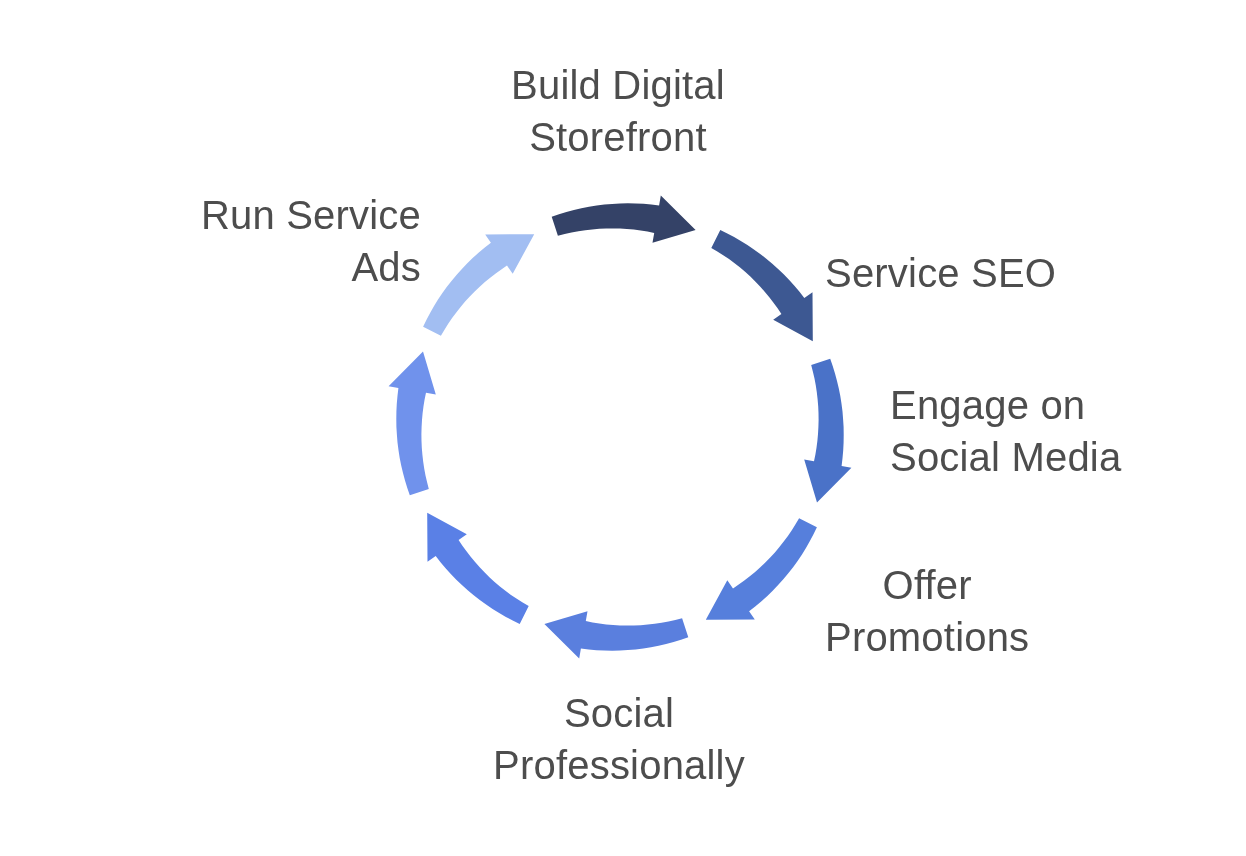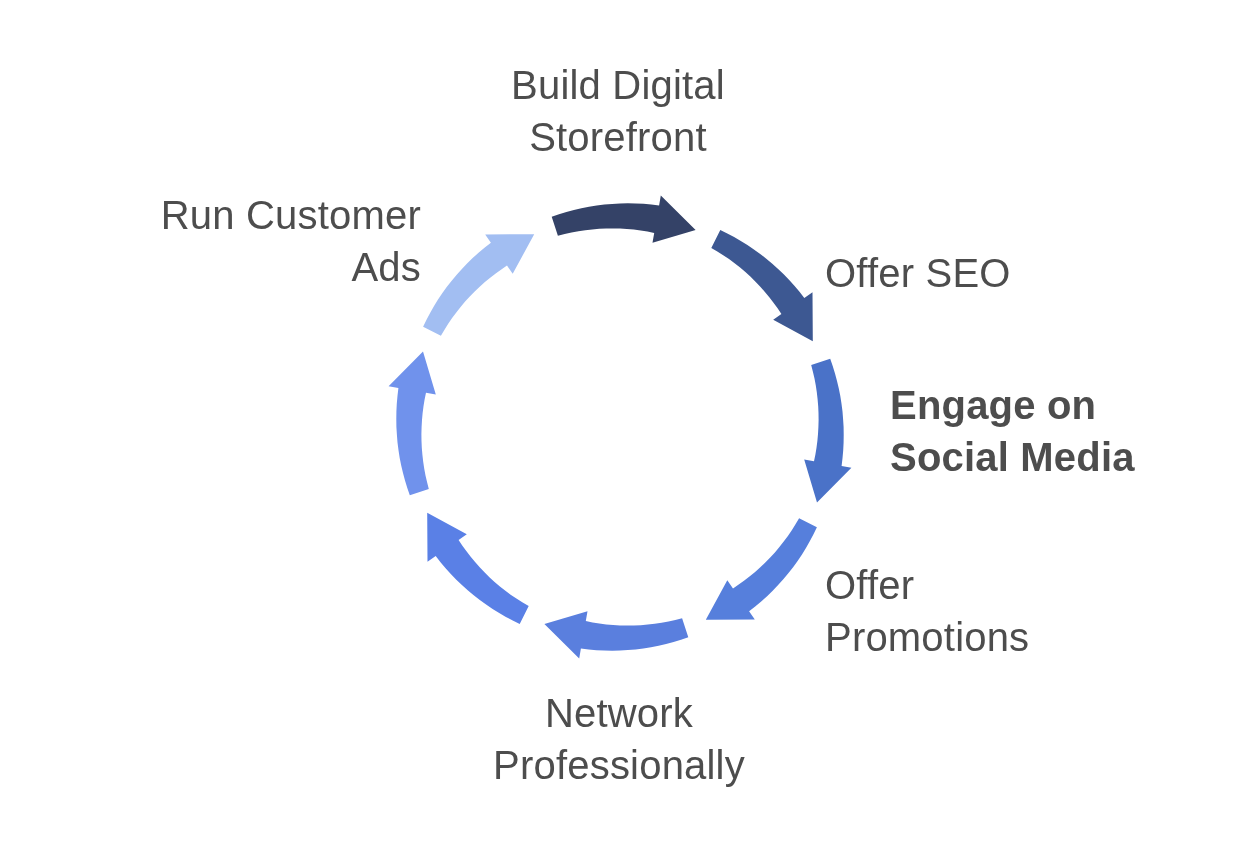--- a/index.html
+++ b/index.html
@@ -13,22 +13,22 @@
   .arrow-layer{position:absolute;left:0;top:0;width:1246px;height:856px;}
   .lbl{
     position:absolute;
     font-size:40px;
     line-height:52px;
     white-space:pre-line;
     letter-spacing:0.2px;
   }
   .lbl-0{left:468px;top:59px;width:300px;text-align:center;}
   .lbl-1{left:825px;top:247px;text-align:left;}
-  .lbl-2{left:890px;top:379px;text-align:left;font-weight:bold;}
-  .lbl-3{left:825px;top:559px;text-align:left;}
+  .lbl-2{left:890px;top:379px;text-align:left;}
+  .lbl-3{left:825px;top:559px;text-align:center;}
   .lbl-4{left:419px;top:687px;width:400px;text-align:center;}
   .lbl-5{right:826px;top:559px;text-align:right;}
   .lbl-6{right:891px;top:379px;text-align:right;}
   .lbl-7{right:825px;top:189px;text-align:right;}
 </style>
 </head>
 <body>
 
 <div class="stage" style="background: rgb(255, 255, 255); color: rgb(77, 77, 77);">
   <svg class="arrow-layer" viewBox="0 0 1246 856" xmlns="http://www.w3.org/2000/svg">
@@ -37,22 +37,22 @@
       <path d="M830.2,358.7L832.7,366.0L835.0,373.4L837.0,380.9L838.8,388.4L840.3,396.0L841.5,403.7L842.5,411.4L843.1,419.2L843.6,427.0L843.7,434.8L843.6,442.6L843.2,450.5L842.5,458.3L841.6,466.1L851.4,467.8L817.0,502.6L804.2,459.5L814.0,461.2L815.4,454.5L816.5,447.7L817.4,440.8L818.0,433.9L818.4,427.0L818.6,420.1L818.5,413.1L818.2,406.2L817.6,399.2L816.8,392.3L815.8,385.4L814.5,378.5L812.9,371.7L811.2,364.9Z" fill="#4a72c8"></path>
       <path d="M816.9,527.3L813.5,534.3L809.9,541.1L806.1,547.8L802.0,554.4L797.6,560.9L793.1,567.2L788.3,573.3L783.3,579.3L778.1,585.1L772.7,590.7L767.1,596.2L761.2,601.4L755.2,606.5L749.1,611.3L754.8,619.5L705.8,619.8L727.3,580.2L733.0,588.4L738.7,584.6L744.3,580.5L749.8,576.3L755.1,571.9L760.3,567.3L765.3,562.5L770.2,557.6L774.9,552.4L779.4,547.1L783.7,541.6L787.9,536.0L791.8,530.2L795.5,524.3L799.1,518.3Z" fill="#567fdc"></path>
       <path d="M688.3,637.2L681.0,639.7L673.6,642.0L666.1,644.0L658.6,645.8L651.0,647.3L643.3,648.5L635.6,649.5L627.8,650.1L620.0,650.6L612.2,650.7L604.4,650.6L596.5,650.2L588.7,649.5L580.9,648.6L579.2,658.4L544.4,624.0L587.5,611.2L585.8,621.0L592.5,622.4L599.3,623.5L606.2,624.4L613.1,625.0L620.0,625.4L626.9,625.6L633.9,625.5L640.8,625.2L647.8,624.6L654.7,623.8L661.6,622.8L668.5,621.5L675.3,619.9L682.1,618.2Z" fill="#5a7fde"></path>
       <path d="M519.7,623.9L512.7,620.5L505.9,616.9L499.2,613.1L492.6,609.0L486.1,604.6L479.8,600.1L473.7,595.3L467.7,590.3L461.9,585.1L456.3,579.7L450.8,574.1L445.6,568.2L440.5,562.2L435.7,556.1L427.5,561.8L427.2,512.8L466.8,534.3L458.6,540.0L462.4,545.7L466.5,551.3L470.7,556.8L475.1,562.1L479.7,567.3L484.5,572.3L489.4,577.2L494.6,581.9L499.9,586.4L505.4,590.7L511.0,594.9L516.8,598.8L522.7,602.5L528.7,606.1Z" fill="#5a80e6"></path>
       <path d="M409.8,495.3L407.3,488.0L405.0,480.6L403.0,473.1L401.2,465.6L399.7,458.0L398.5,450.3L397.5,442.6L396.9,434.8L396.4,427.0L396.3,419.2L396.4,411.4L396.8,403.5L397.5,395.7L398.4,387.9L388.6,386.2L423.0,351.4L435.8,394.5L426.0,392.8L424.6,399.5L423.5,406.3L422.6,413.2L422.0,420.1L421.6,427.0L421.4,433.9L421.5,440.9L421.8,447.8L422.4,454.8L423.2,461.7L424.2,468.6L425.5,475.5L427.1,482.3L428.8,489.1Z" fill="#7092ec"></path>
       <path d="M423.1,326.7L426.5,319.7L430.1,312.9L433.9,306.2L438.0,299.6L442.4,293.1L446.9,286.8L451.7,280.7L456.7,274.7L461.9,268.9L467.3,263.3L472.9,257.8L478.8,252.6L484.8,247.5L490.9,242.7L485.2,234.5L534.2,234.2L512.7,273.8L507.0,265.6L501.3,269.4L495.7,273.5L490.2,277.7L484.9,282.1L479.7,286.7L474.7,291.5L469.8,296.4L465.1,301.6L460.6,306.9L456.3,312.4L452.1,318.0L448.2,323.8L444.5,329.7L440.9,335.7Z" fill="#a2bef2"></path>
     </svg>
 
   <div class="lbl lbl-0">Build Digital
 Storefront</div>
-  <div class="lbl lbl-1">Offer SEO</div>
+  <div class="lbl lbl-1">Service SEO</div>
   <div class="lbl lbl-2">Engage on
 Social Media</div>
   <div class="lbl lbl-3">Offer
 Promotions</div>
-  <div class="lbl lbl-4">Network
+  <div class="lbl lbl-4">Social
 Professionally</div>
-  <div class="lbl lbl-7">Run Customer
+  <div class="lbl lbl-7">Run Service
 Ads</div>
 </div>
 
 </body></html>

